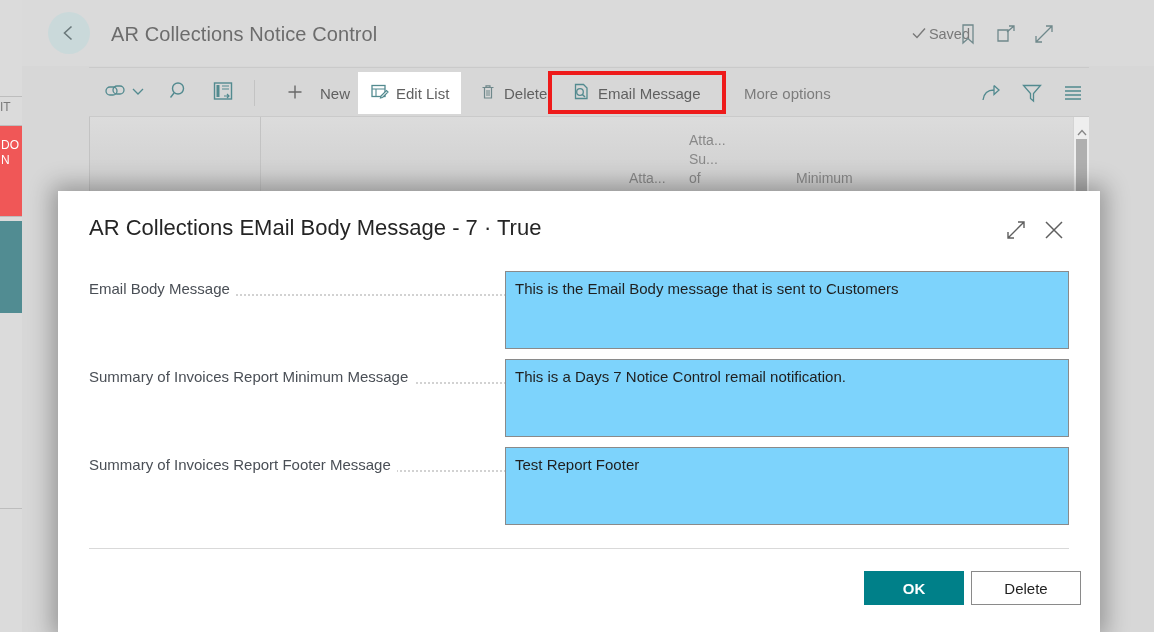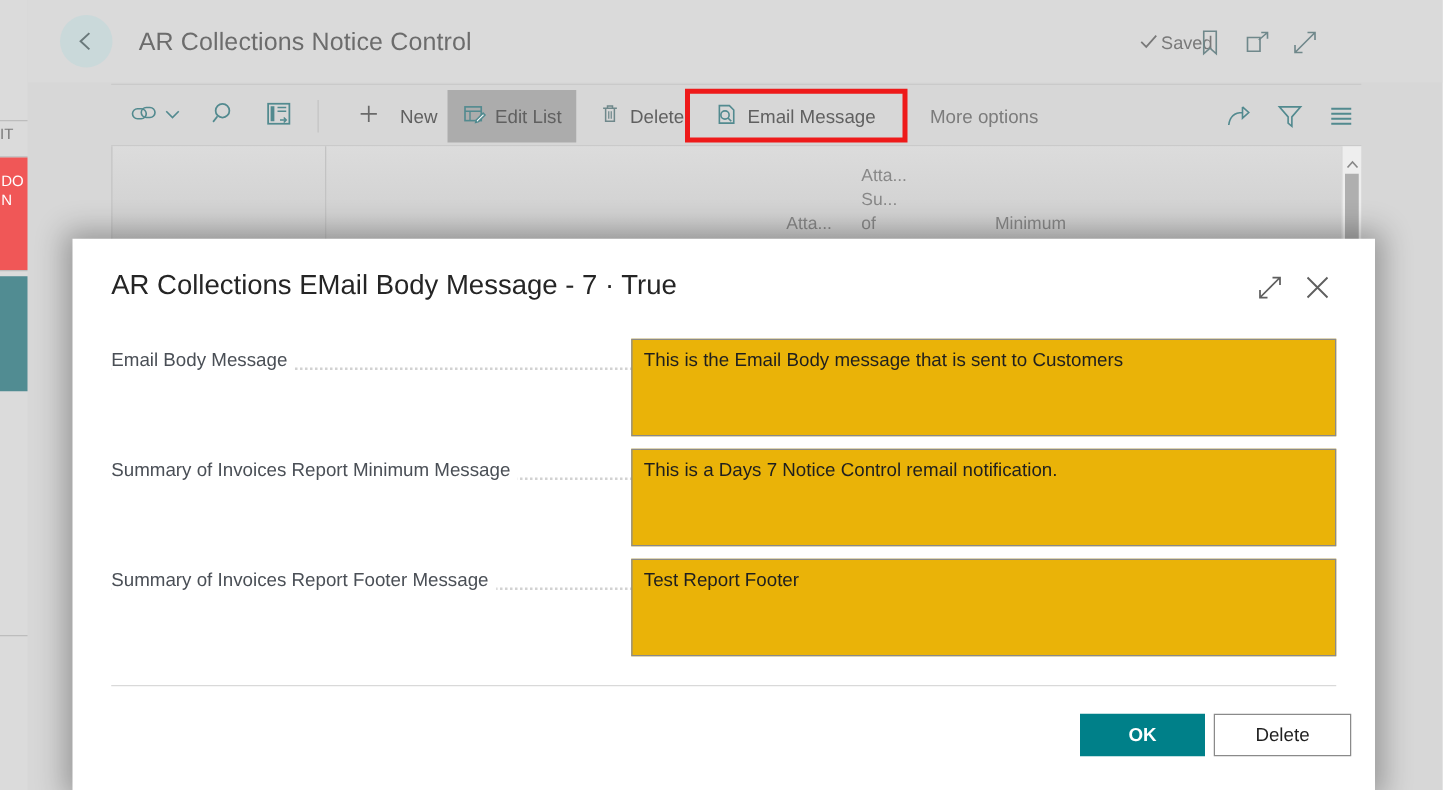--- a/index.html
+++ b/index.html
@@ -125,21 +125,21 @@
     height: 42px;
     display: flex; align-items: center;
     gap: 7px;
     padding: 0 12px;
     font-size: 15px;
     color: #4f4f4f;
     cursor: pointer;
     box-sizing: border-box;
     white-space: nowrap;
   }
-  .ribbon-cmd.active { background: #a3a3a3; }
+  .ribbon-cmd.active { background: #ffffff; }
   #cmd-email-highlight {
     position: absolute;
     left: 548px; top: 71px;
     width: 178px; height: 43px;
     border: 4px solid #ec0000;
     box-sizing: border-box;
     pointer-events: none;
   }
   #ribbon-right {
     position: absolute;
@@ -235,21 +235,21 @@
     left: 0; top: 22px;
     height: 1px;
     right: 544px;
     border-bottom: 2px dotted #d2d2d2;
   }
   .field-input {
     position: absolute;
     left: 416px;
     width: 564px;
     border: 1px solid #8a8a8a;
-    background: #eab308;
+    background: #7dd3fc;
     box-sizing: border-box;
     font-family: "Liberation Sans", sans-serif;
     font-size: 15px;
     color: #1f1f1f;
     padding: 7px 9px;
     resize: none;
     outline: none;
     line-height: 19px;
     overflow: hidden;
   }

